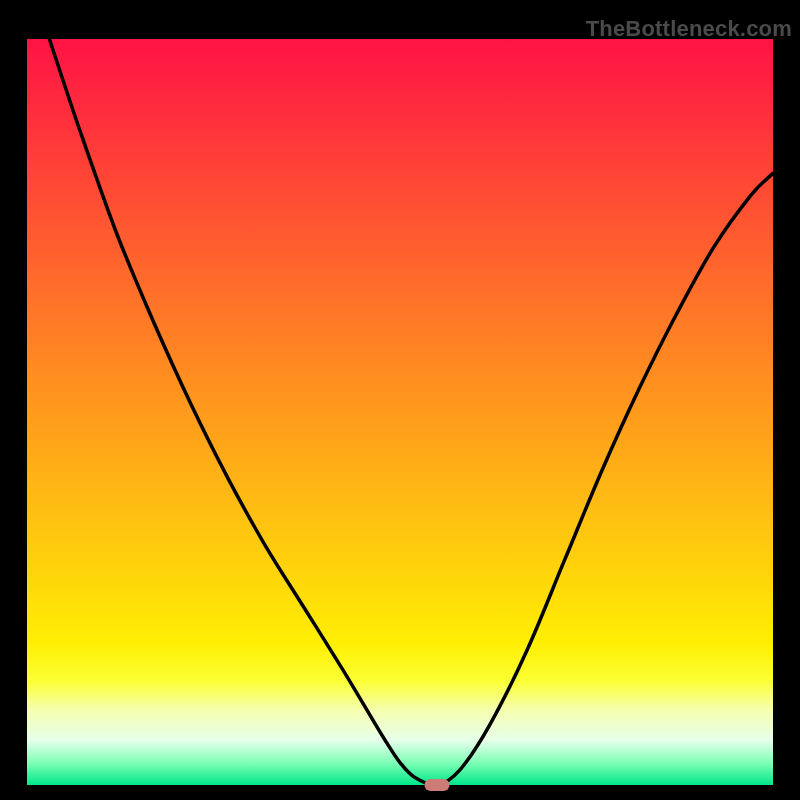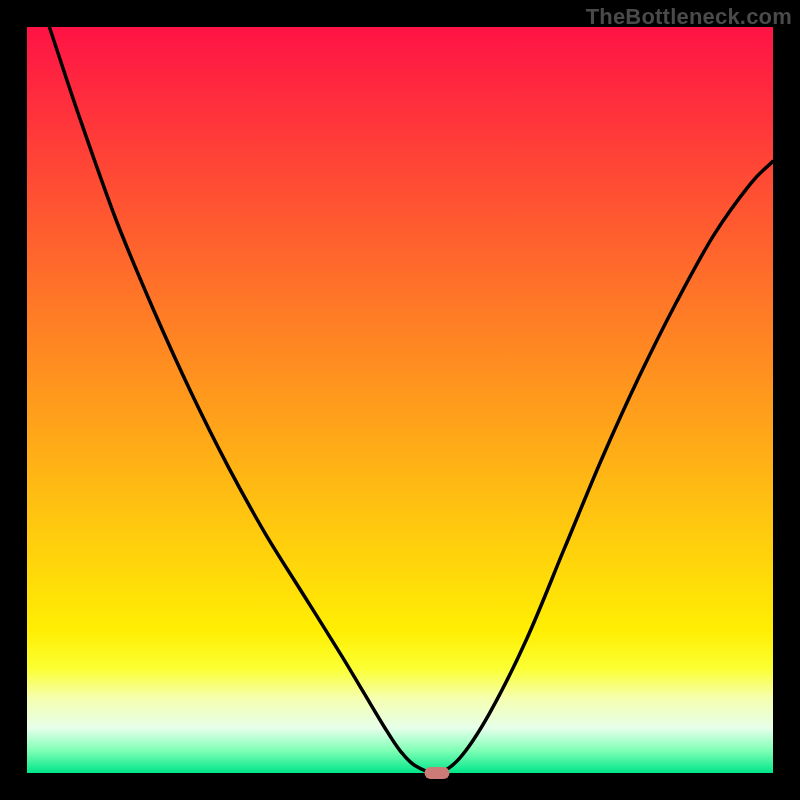--- a/index.html
+++ b/index.html
@@ -9,20 +9,21 @@
     height: 800px;
     background: #000;
     font-family: Arial, Helvetica, sans-serif;
     overflow: hidden;
   }
   .frame {
     position: relative;
     width: 800px;
     height: 564px;
     background: #000;
+    margin-top: 12px;
   }
   .attribution {
     position: absolute;
     top: 4px;
     right: 8px;
     color: #4a4a4a;
     font-size: 22px;
     font-weight: 600;
     letter-spacing: 0.2px;
     user-select: none;

